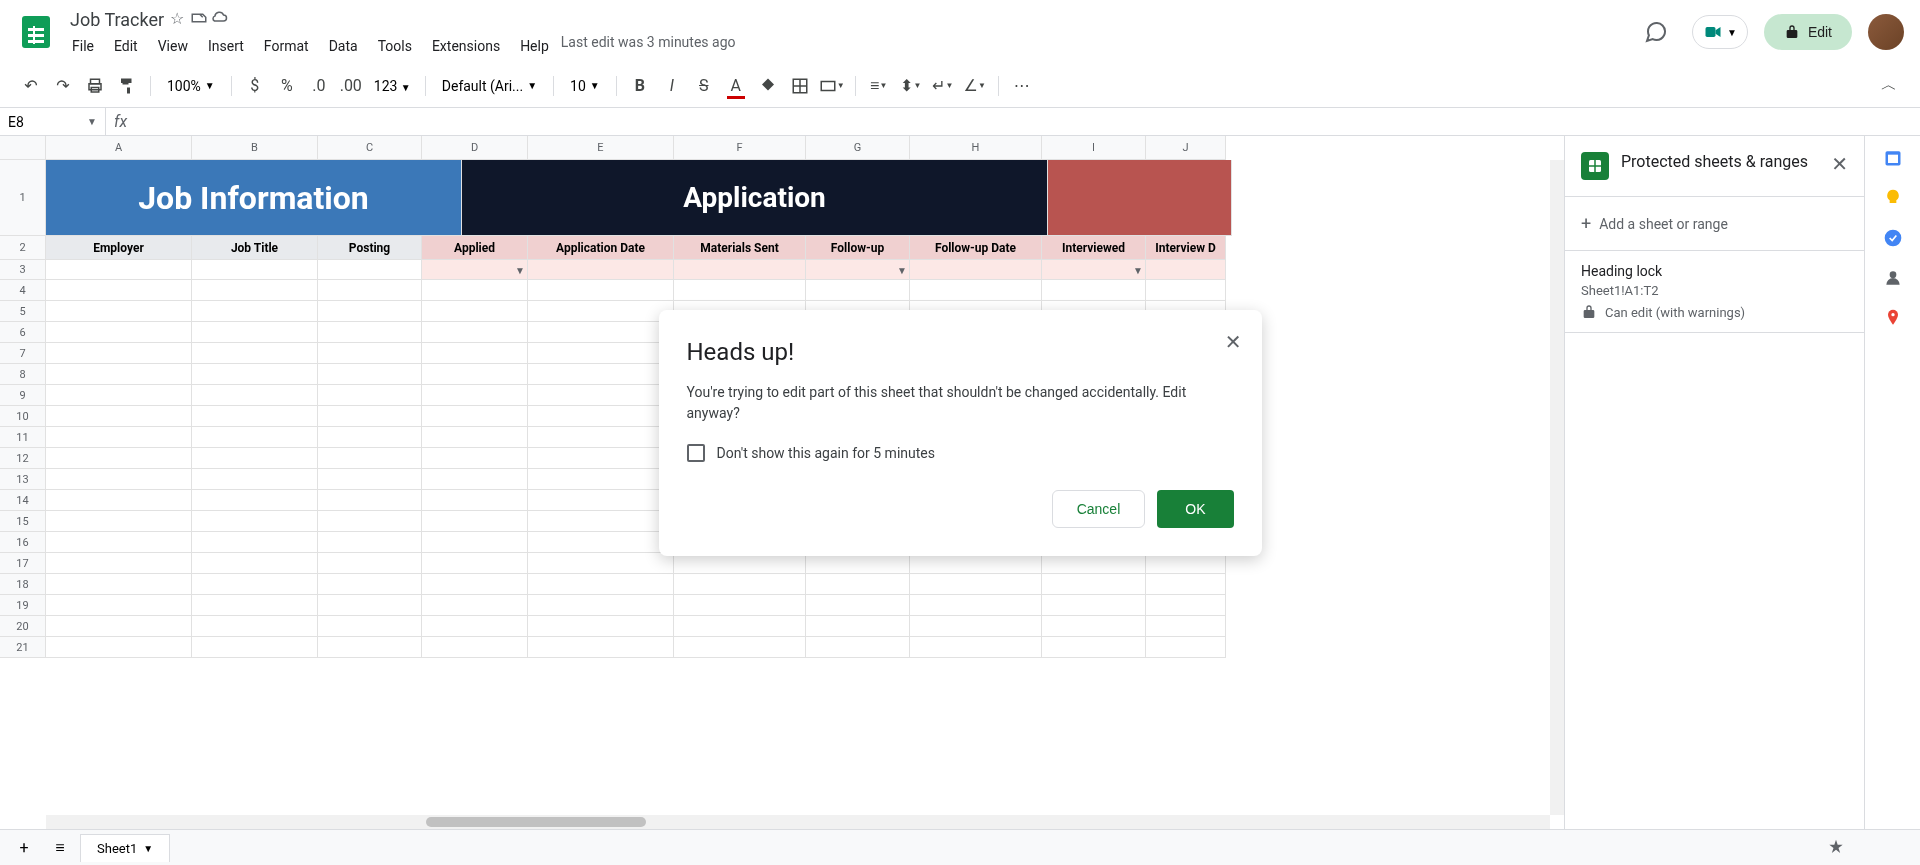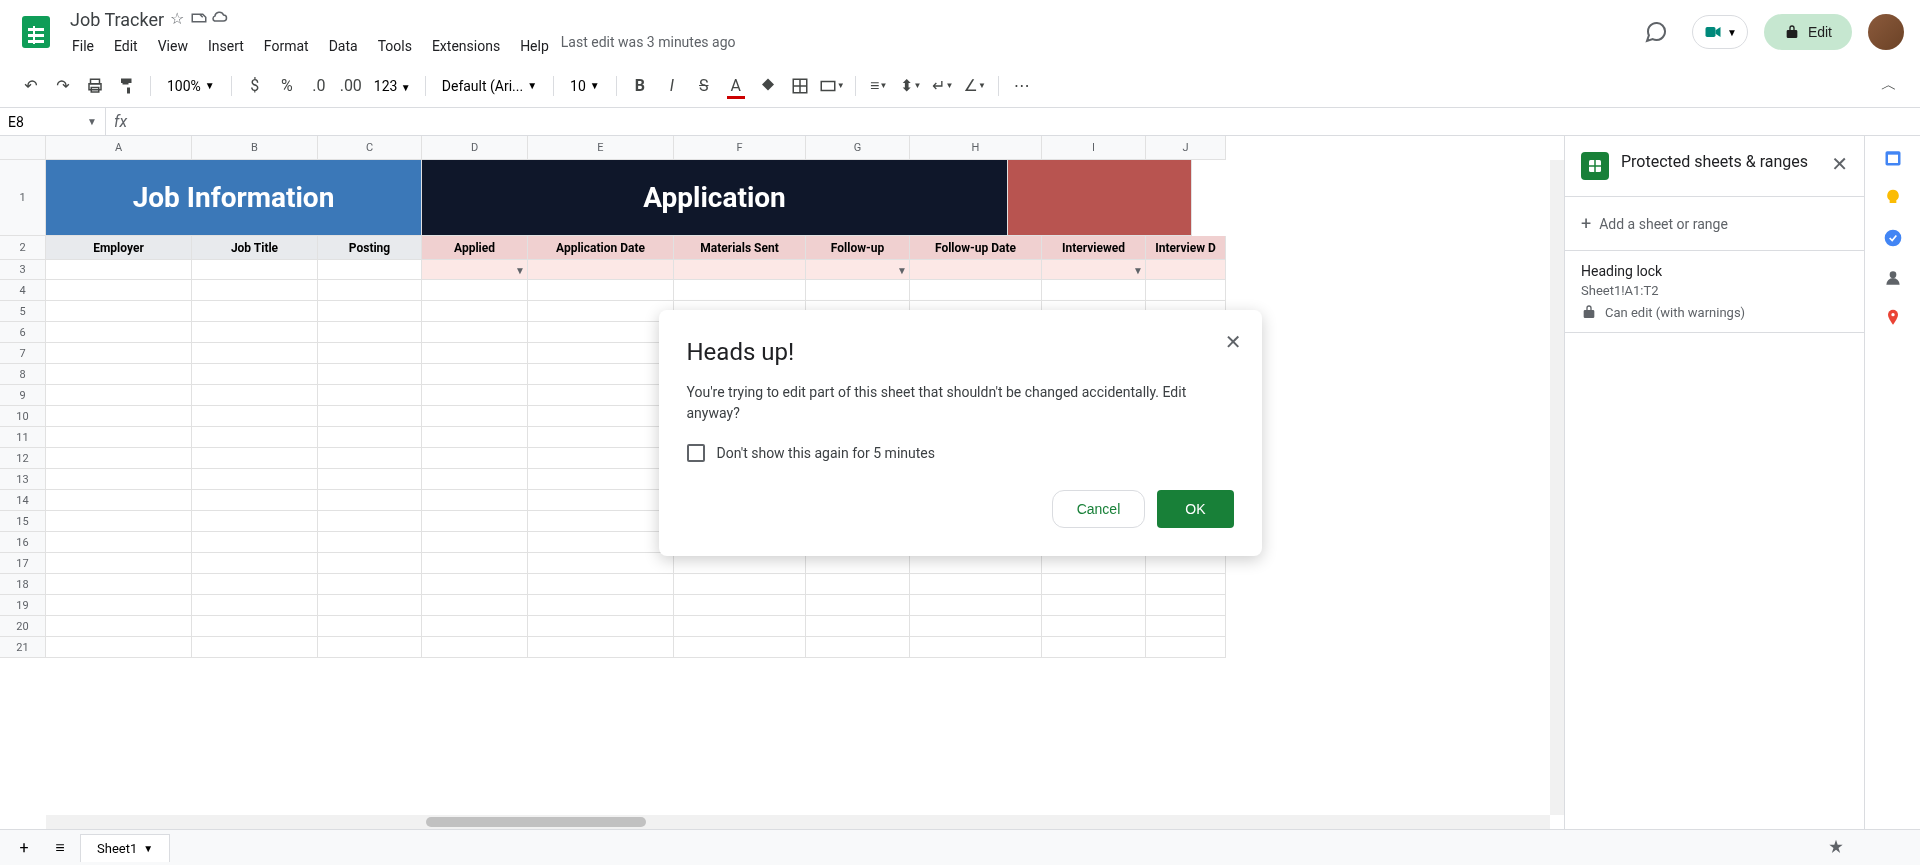--- a/index.html
+++ b/index.html
@@ -51,21 +51,21 @@
 .col-header { height: 24px; background: #f8f9fa; border-right: 1px solid #e1e1e1; border-bottom: 1px solid #e1e1e1; display: flex; align-items: center; justify-content: center; font-size: 11px; color: #5f6368; }
 .col-A { width: 146px; } .col-B { width: 126px; } .col-C { width: 104px; }
 .col-D { width: 106px; } .col-E { width: 146px; } .col-F { width: 132px; }
 .col-G { width: 104px; } .col-H { width: 132px; } .col-I { width: 104px; } .col-J { width: 80px; }
 
 .row { display: flex; }
 .row-num { width: 46px; background: #f8f9fa; border-right: 1px solid #e1e1e1; border-bottom: 1px solid #e1e1e1; display: flex; align-items: center; justify-content: center; font-size: 11px; color: #5f6368; }
 .cell { border-right: 1px solid #e1e1e1; border-bottom: 1px solid #e1e1e1; padding: 2px 4px; font-size: 13px; display: flex; align-items: center; overflow: hidden; }
 
 .row-1 { height: 76px; }
-.row-1 .merged-1 { width: 376px; background: #3b78b8; color: #fff; font-size: 28px; font-weight: bold; justify-content: center; }
+.row-1 .merged-1 { width: 416px; background: #3b78b8; color: #fff; font-size: 32px; font-weight: bold; justify-content: center; }
 .row-1 .merged-2 { width: 586px; background: #0f172a; color: #fff; font-size: 28px; font-weight: bold; justify-content: center; }
 .row-1 .merged-3 { width: 184px; background: #b85450; }
 
 .row-2 { height: 24px; }
 .row-2 .cell { background: #e8eaed; font-weight: bold; font-size: 12px; justify-content: center; }
 .row-2 .cell.section2 { background: #f0d0d0; }
 
 .row-3 { height: 20px; }
 .row-3 .cell.section2 { background: #fce8e6; }
 .row-3 .dropdown-cell { position: relative; }
@@ -101,21 +101,21 @@
 
 .modal-overlay { position: fixed; inset: 0; background: transparent; display: flex; align-items: center; justify-content: center; z-index: 1000; }
 .modal { background: #fff; border-radius: 8px; box-shadow: 0 4px 16px rgba(0,0,0,0.2); width: 603px; padding: 28px; position: relative; }
 .modal-title { font-size: 24px; color: #202124; margin-bottom: 16px; }
 .modal-close { position: absolute; top: 20px; right: 20px; cursor: pointer; color: #5f6368; font-size: 20px; }
 .modal-body { font-size: 14px; color: #3c4043; line-height: 1.5; margin-bottom: 20px; }
 .modal-checkbox-row { display: flex; align-items: center; gap: 12px; margin-bottom: 28px; }
 .modal-checkbox { width: 18px; height: 18px; border: 2px solid #5f6368; border-radius: 2px; }
 .modal-checkbox-label { font-size: 14px; color: #3c4043; }
 .modal-actions { display: flex; justify-content: flex-end; gap: 12px; }
-.btn-cancel { padding: 10px 24px; border: 1px solid #dadce0; background: #fff; border-radius: 12px; font-size: 14px; color: #188038; cursor: pointer; }
+.btn-cancel { padding: 10px 24px; border: 1px solid #dadce0; background: #fff; border-radius: 6px; font-size: 14px; color: #188038; cursor: pointer; }
 .btn-ok { padding: 10px 28px; border: none; background: #188038; color: #fff; border-radius: 4px; font-size: 14px; font-weight: 500; cursor: pointer; }
 
 
 .h-scroll { position: absolute; bottom: 0; left: 46px; right: 14px; height: 14px; background: #f1f1f1; }
 .h-thumb { position: absolute; left: 380px; width: 220px; top: 2px; bottom: 2px; background: #c1c1c1; border-radius: 6px; }
 .v-scroll { position: absolute; right: 0; top: 24px; bottom: 14px; width: 14px; background: #f1f1f1; }
 </style>
 </head>
 <body>
 

